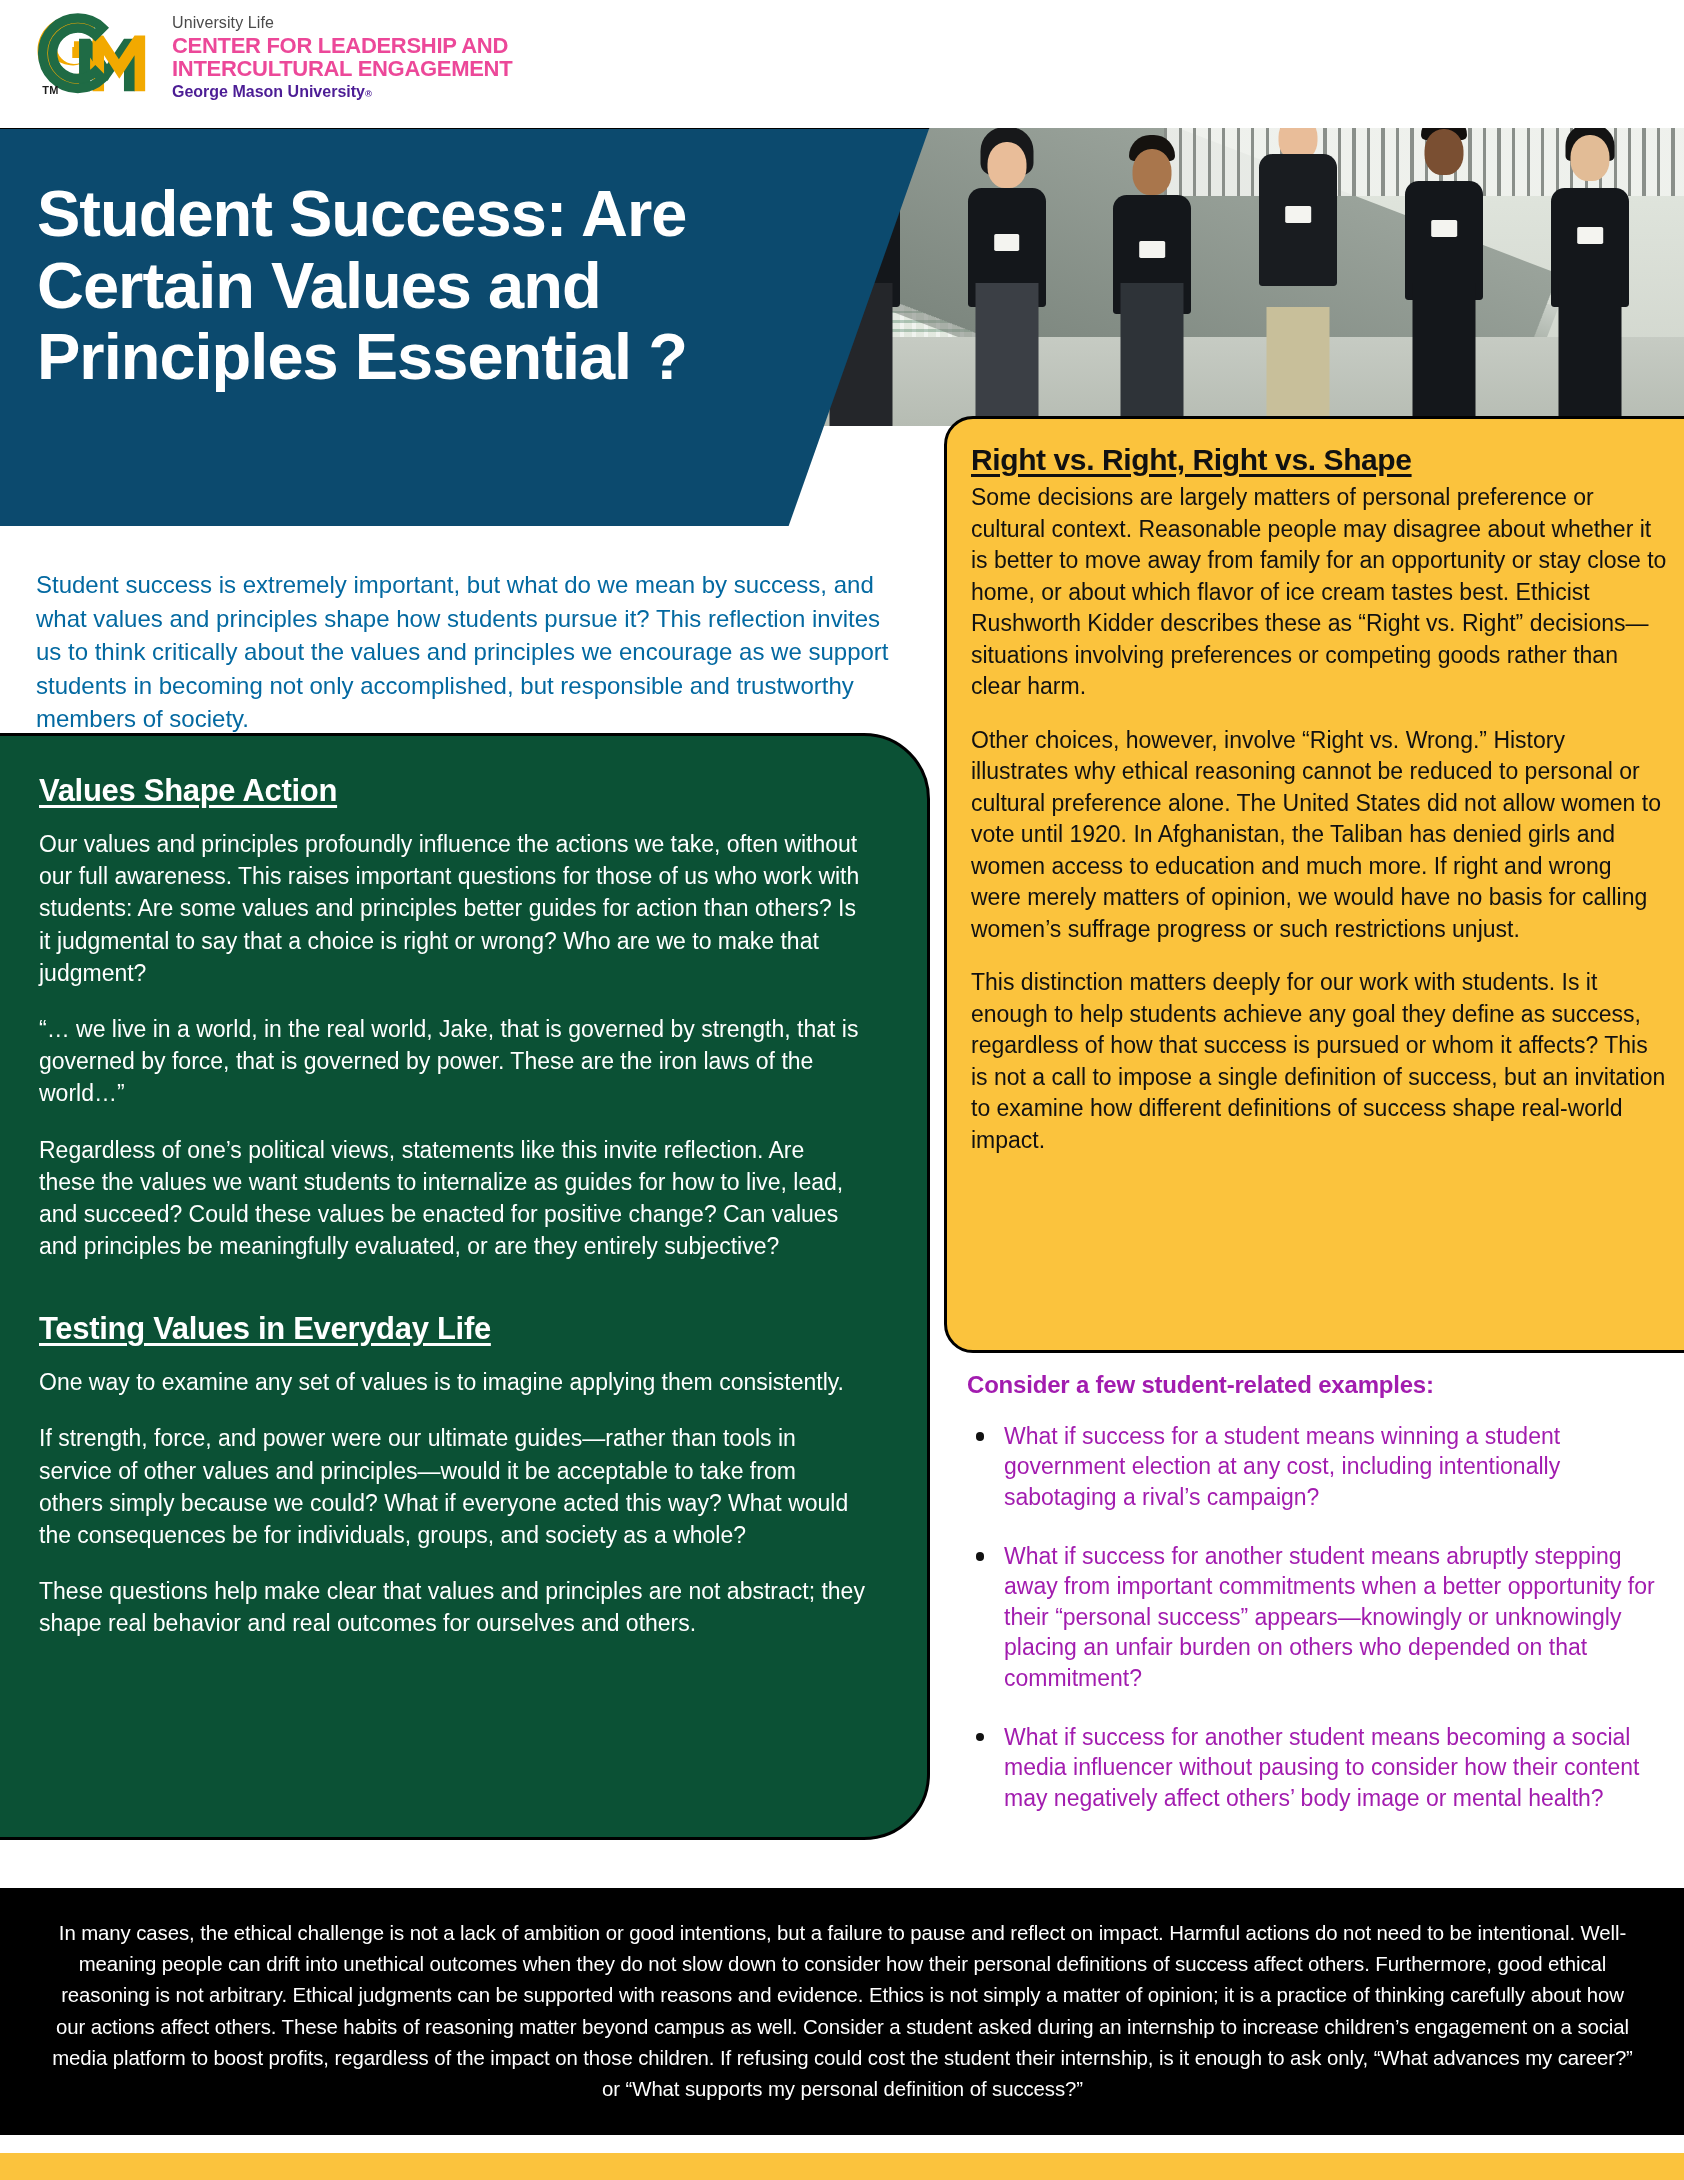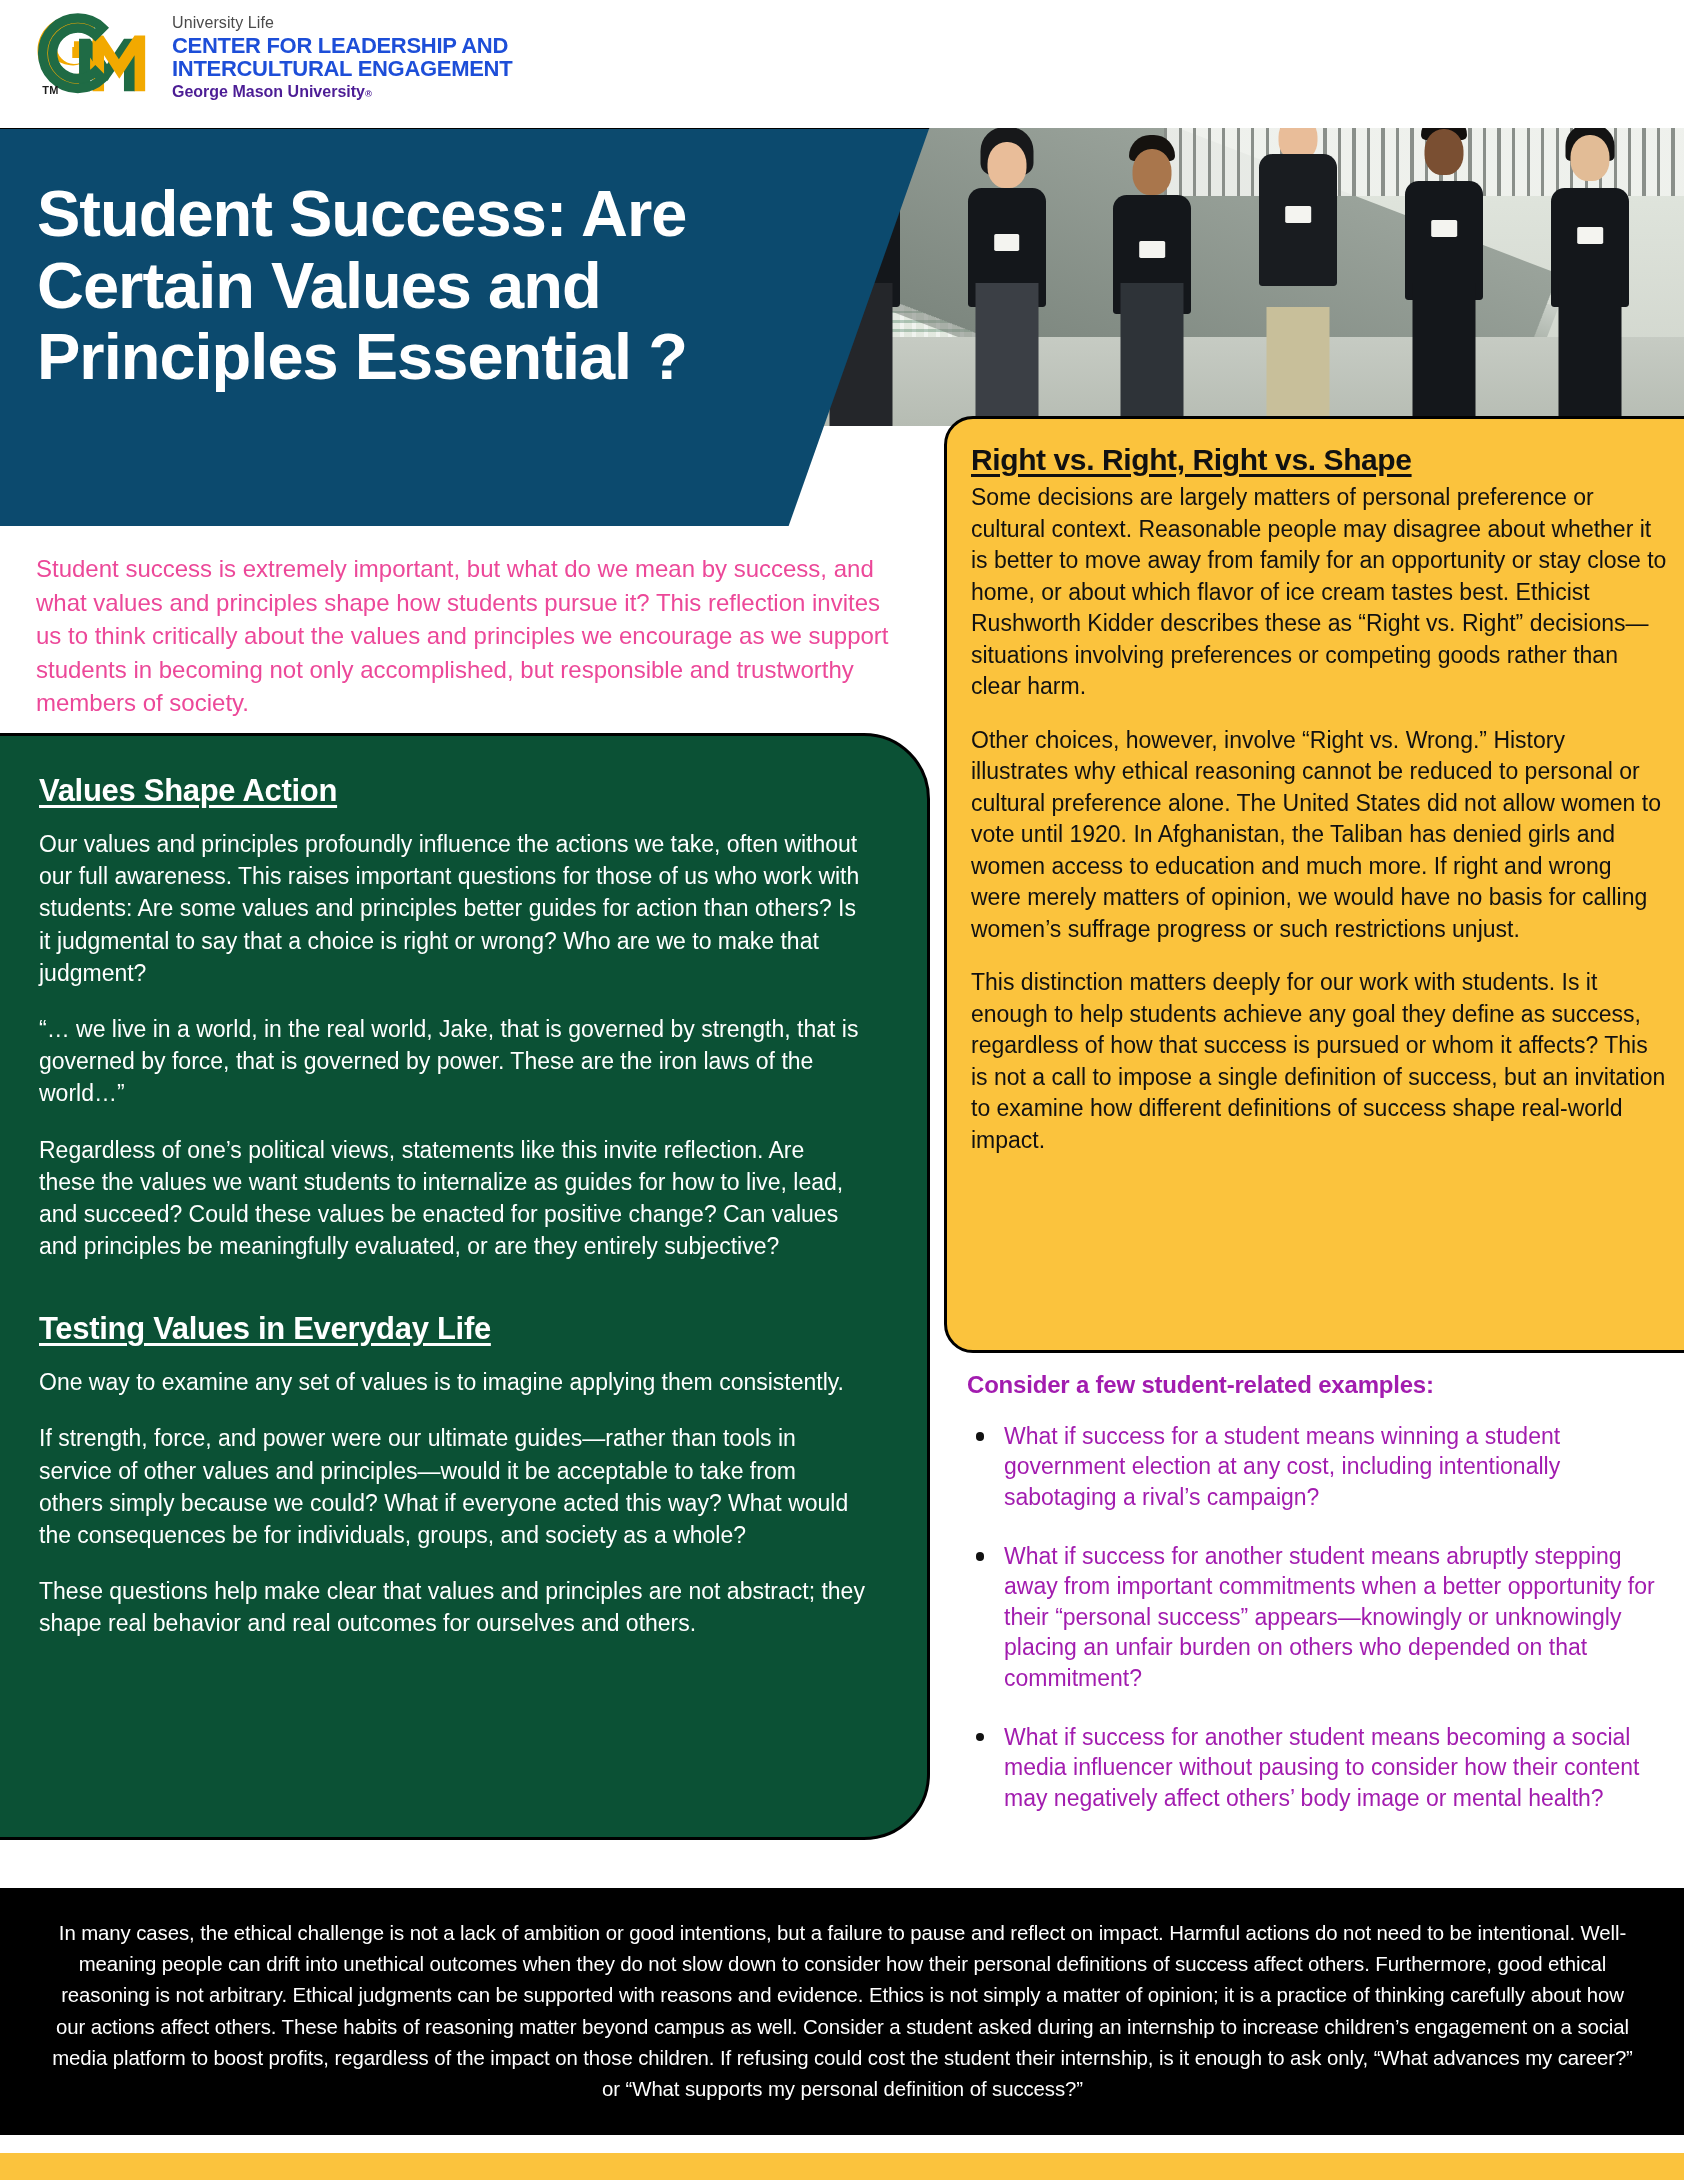--- a/index.html
+++ b/index.html
@@ -24,21 +24,21 @@
   .gm-tm {
     position:absolute; left:10.2px; bottom:3.4px;
     font-size:11px; font-weight:700; color:#1d1d1d; letter-spacing:0.4px;
   }
   .logo-text { padding-top:3.4px; }
   .logo-ul {
     font-size:16px; color:#4b4b4b; font-weight:400; letter-spacing:0.1px;
     line-height:1.15; margin-bottom:1.7px;
   }
   .logo-main {
-    font-size:22px; font-weight:800; color:#1d4ed8;
+    font-size:22px; font-weight:800; color:#ec4899;
     line-height:1.07; letter-spacing:-0.3px;
   }
   .logo-sub {
     font-size:16px; font-weight:700; color:#4c1d95; margin-top:2.6px;
   }
   .logo-sub .reg { font-size:9.4px; vertical-align:baseline; }
 
   
   .hero-photo {
     position:absolute; top:0; right:0; width:1133px; height:426px;
@@ -140,22 +140,22 @@
     border-top:3.4px solid #000;
   }
   .title-text {
     position:absolute; left:37px; top:49px; width:869px;
     color:#ffffff; font-weight:800; font-size:65px; line-height:1.10;
     letter-spacing:-1px;
   }
 
   
   .intro {
-    position:absolute; left:36px; top:552px; width:860px;
-    font-size:24px; line-height:1.40; color:#ec4899; z-index:3;
+    position:absolute; left:36px; top:568px; width:860px;
+    font-size:24px; line-height:1.40; color:#0369a1; z-index:3;
   }
 
   
   .green-panel {
     position:absolute; left:-17px; top:733px; width:947px; height:1107px;
     background:#0b5135; border:3.4px solid #000;
     border-radius:0 66px 66px 0; z-index:3;
     color:#ffffff;
   }
   .gp-inner { padding:37px 61px 34px 53px; }

